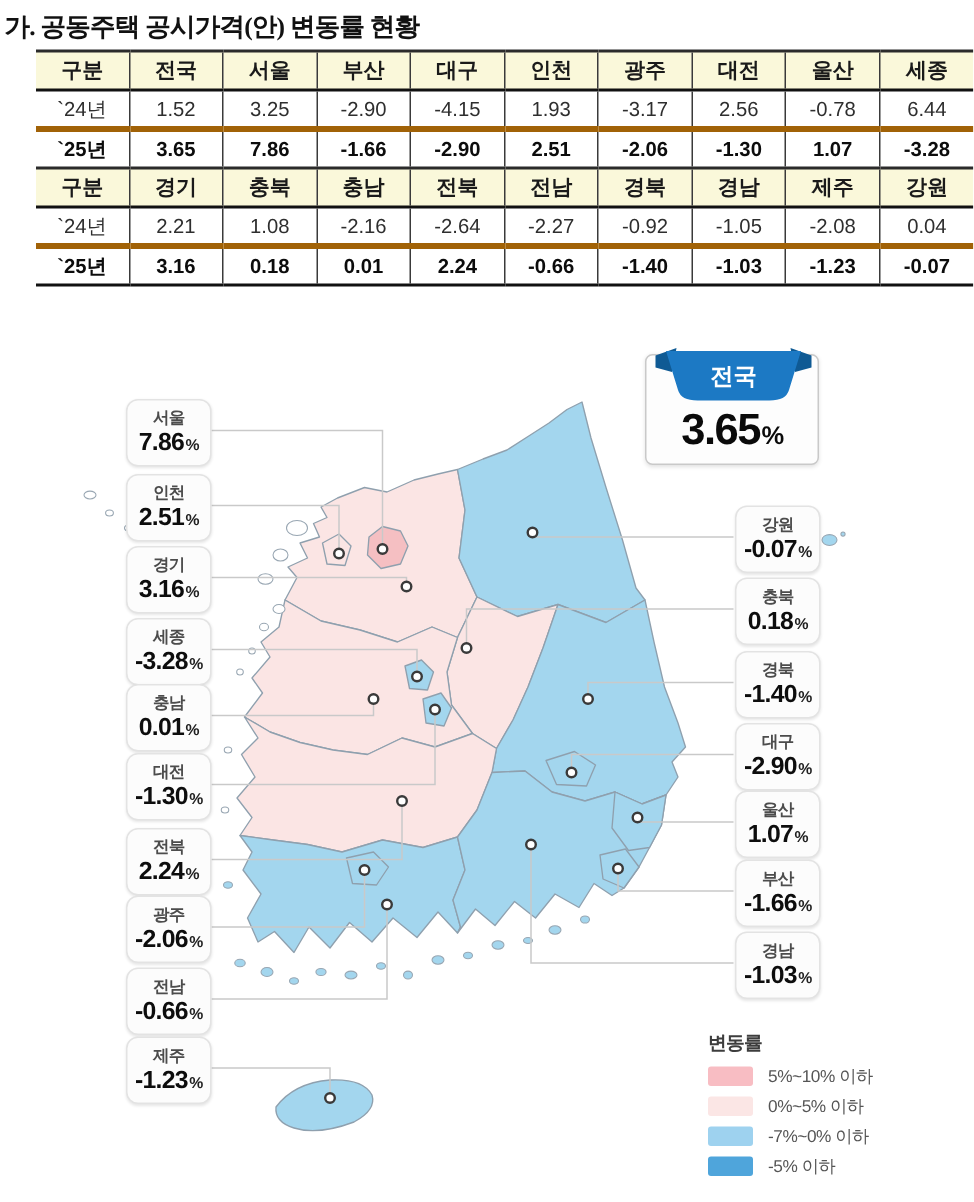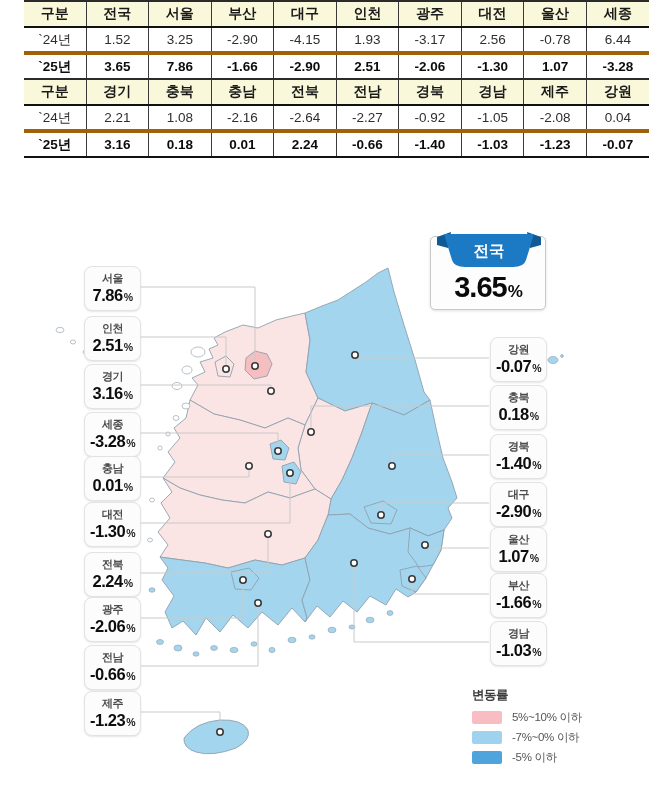--- a/index.html
+++ b/index.html
@@ -60,20 +60,21 @@
   .legend-title { font-size:12.5px; font-weight:700; color:#3d3d3d; margin-bottom:6px; letter-spacing:-0.5px; }
   .legend-item { display:flex; align-items:center; margin-bottom:5px; }
   .swatch { display:inline-block; width:30px; height:13px; border-radius:2px; margin-right:10px; }
   .legend-label { font-size:11.5px; color:#555; letter-spacing:-0.3px; }
 </style>
 </head>
 <body>
 
 <div class="page">
 
+  <div class="doc-title">가. 공동주택 공시가격(안) 변동률 현황</div>
 
   <table class="rate-table">
     <colgroup>
         <col style="width:62px">
       </colgroup>
     <tbody>
         <tr class="hdr">
       <th>구분</th>
       <th>전국</th>
       <th>서울</th>
@@ -324,20 +325,24 @@
       <div class="rval"><span>-1.03</span><span class="pct">%</span></div>
     </div>
 
     <div class="legend">
       <div class="legend-title">변동률</div>
       <div class="legend-item">
         <span class="swatch" style="background-color: rgb(248, 189, 195);"></span>
         <span class="legend-label">5%~10% 이하</span>
       </div>
       <div class="legend-item">
+        <span class="swatch" style="background-color: rgb(251, 230, 229);"></span>
+        <span class="legend-label">0%~5% 이하</span>
+      </div>
+      <div class="legend-item">
         <span class="swatch" style="background-color: rgb(158, 210, 239);"></span>
         <span class="legend-label">-7%~0% 이하</span>
       </div>
       <div class="legend-item">
         <span class="swatch" style="background-color: rgb(79, 165, 219);"></span>
         <span class="legend-label">-5% 이하</span>
       </div>
     </div>
 
   </div>

